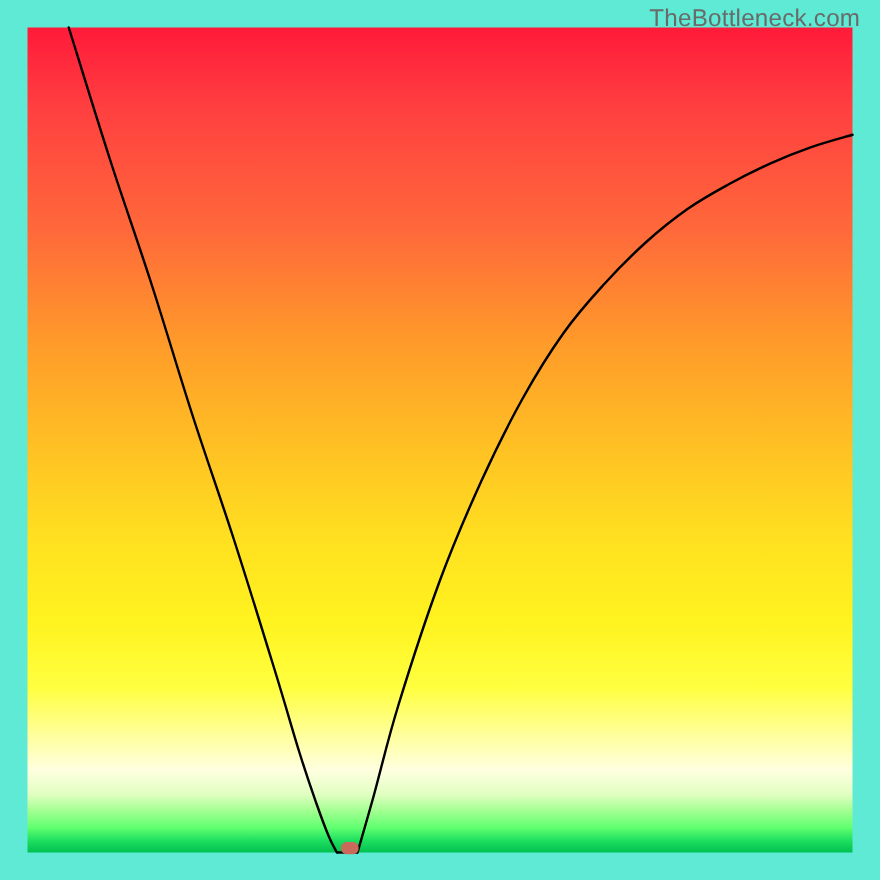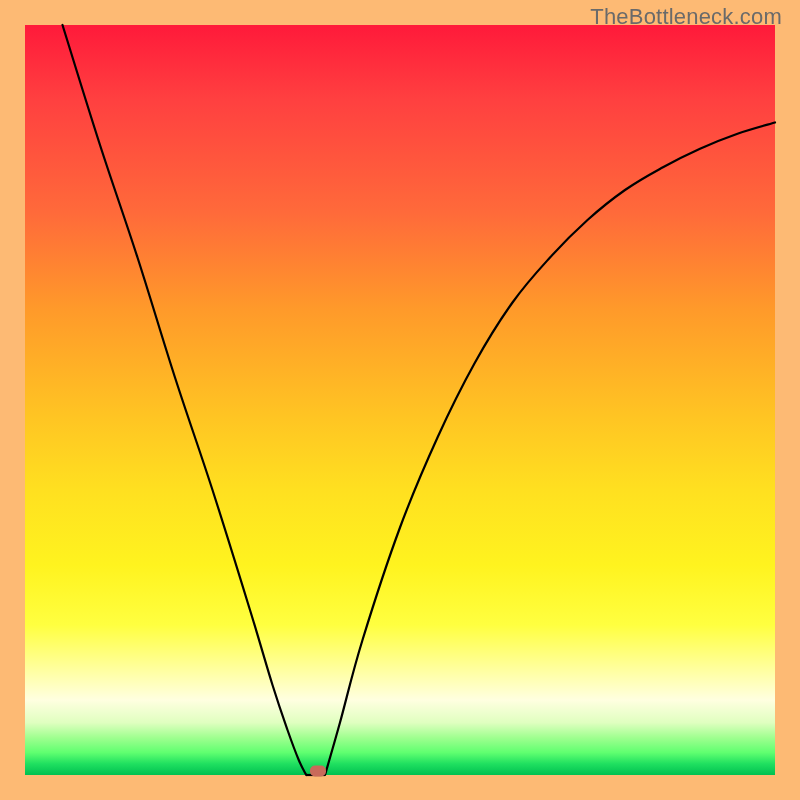--- a/index.html
+++ b/index.html
@@ -1,20 +1,20 @@
 <!DOCTYPE html>
 <html><head>
 <meta charset="utf-8">
 <style>
   * { margin: 0; padding: 0; box-sizing: border-box; }
   html, body { width: 800px; height: 800px; overflow: hidden; background: #000; }
   .outer {
     width: 800px;
     height: 800px;
-    background: #fdba74;
+    background: #5eead4;
     position: relative;
   }
   .plot-area {
     position: absolute;
     left: 25px;
     top: 25px;
     width: 750px;
     height: 750px;
     background: linear-gradient(to bottom,
       #ff1a3a 0%,

